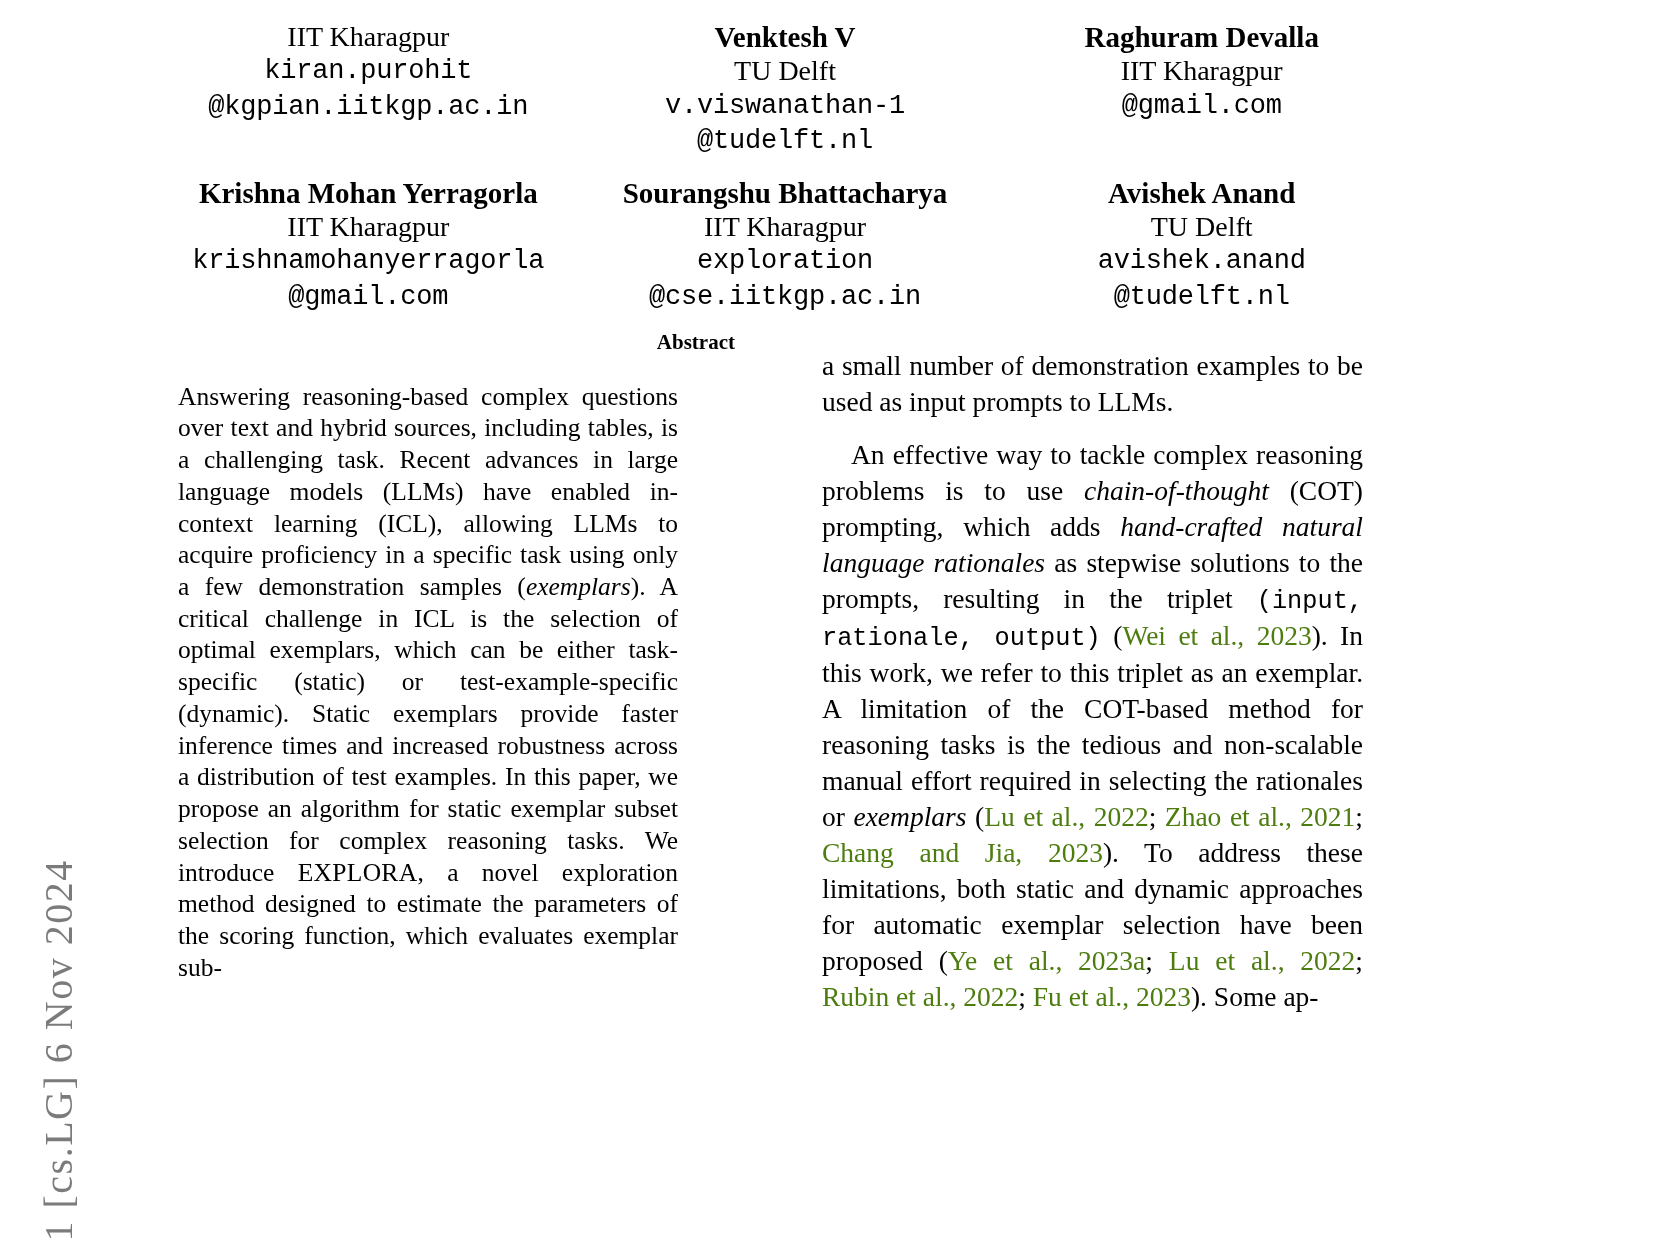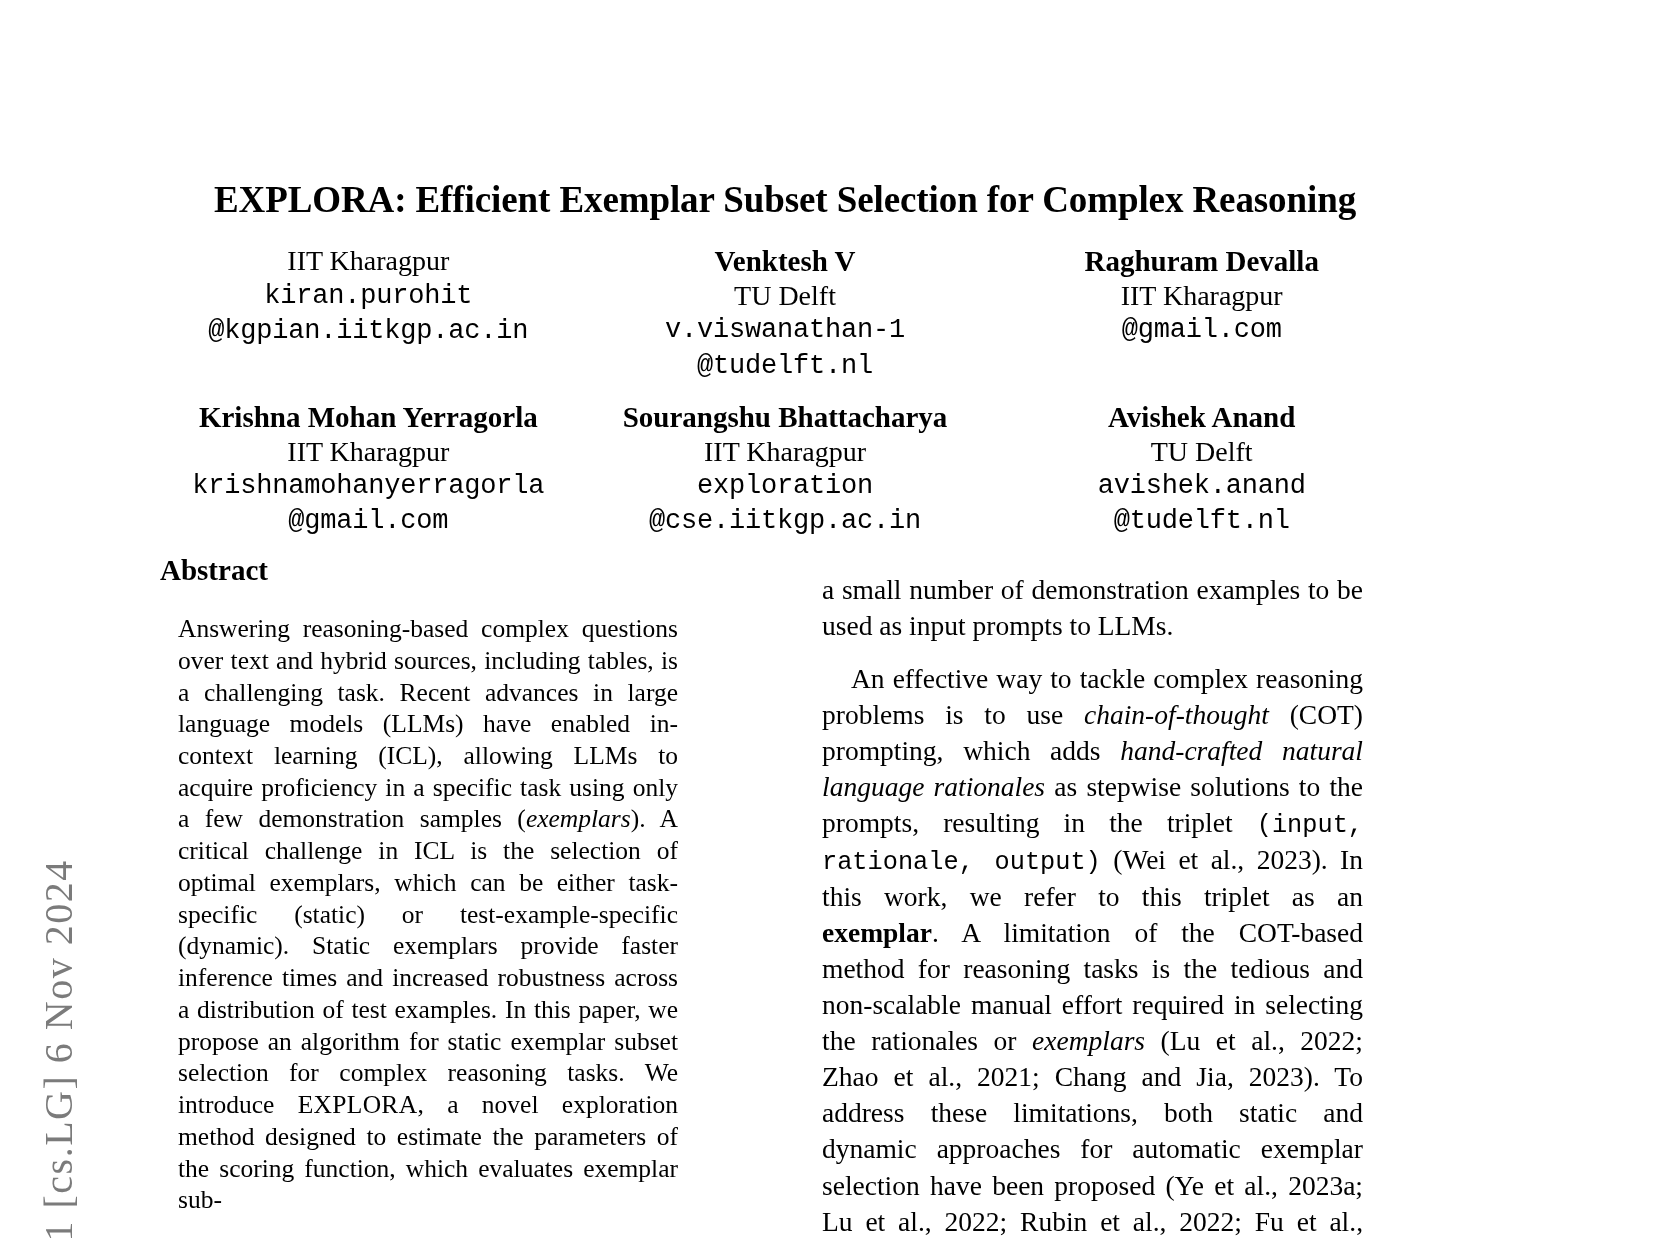--- a/index.html
+++ b/index.html
@@ -89,23 +89,23 @@
     display: flex;
     margin-top: 10px;
     width: 100%;
   }
   .column {
     width: 575px;
   }
   #col-left  { margin-right: 70px; }
 
   #abstract-heading {
-    font-size: 29px;
+    font-size: 21px;
     font-weight: bold;
-    text-align: left;
+    text-align: right;
     margin-top: 4px;
     margin-bottom: 26px;
   }
   #abstract-body {
     width: 500px;
     margin-left: 18px;
     font-size: 25.5px;
     line-height: 1.245;
     text-align: justify;
     text-align-last: left;
@@ -116,35 +116,34 @@
     line-height: 1.31;
     text-align: justify;
     text-align-last: left;
     padding-top: 5px;
   }
   #col-right p { margin: 17px; }
   #col-right p.indent { text-indent: 29px; }
 
   .sc { font-variant: small-caps; letter-spacing: 0.3px; }
   .it { font-style: italic; }
-  .bd { font-weight: bold; }
+  .bd { font-weight: normal; }
   .mono {
     font-family: "Liberation Mono", "DejaVu Sans Mono", monospace;
     font-size: 0.92em;
   }
-  .cite { color: #000000; }
+  .cite { color: #4d7c0f; }
 </style>
 </head>
 <body>
 
 <div id="arxiv-stamp">1 [cs.LG]  6 Nov 2024</div>
 
 <div id="page">
 
-  <h1 id="paper-title">EXPLORA: Efficient Exemplar Subset Selection for Complex Reasoning</h1>
 
   <div id="author-row-1" class="author-row">
 
     <div class="author-block">
       <span class="author-affil">IIT Kharagpur</span>
       <span class="author-email">kiran.purohit</span>
       <span class="author-email">@kgpian.iitkgp.ac.in</span>
     </div>
 
     <div class="author-block">

